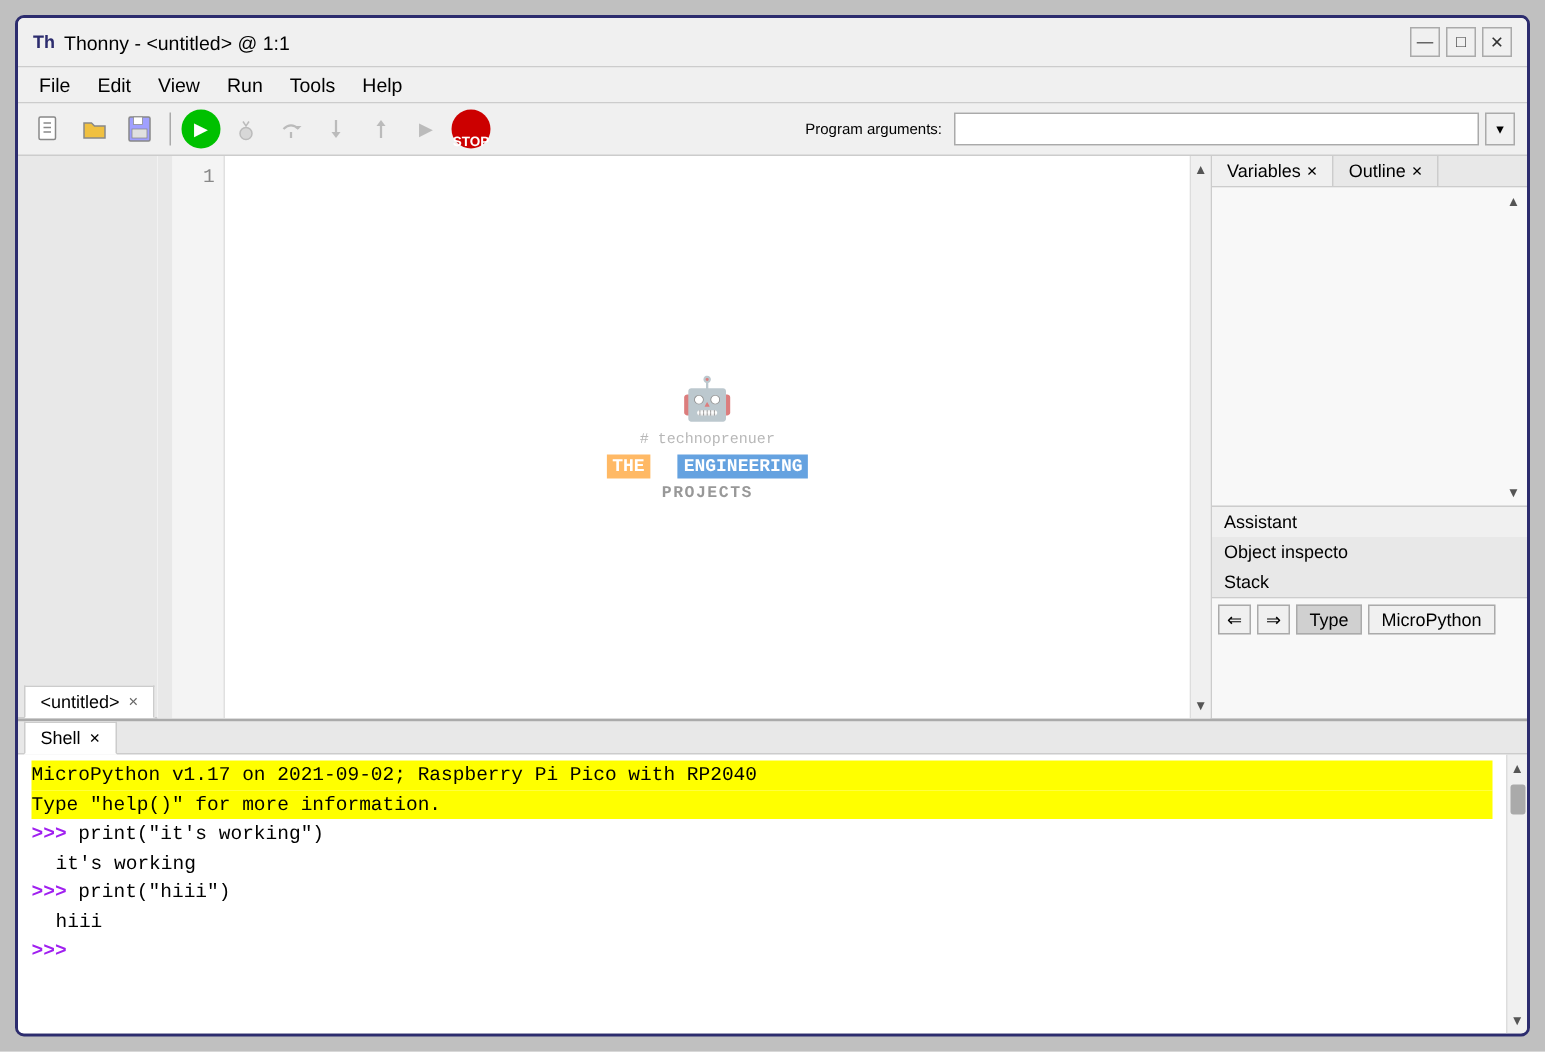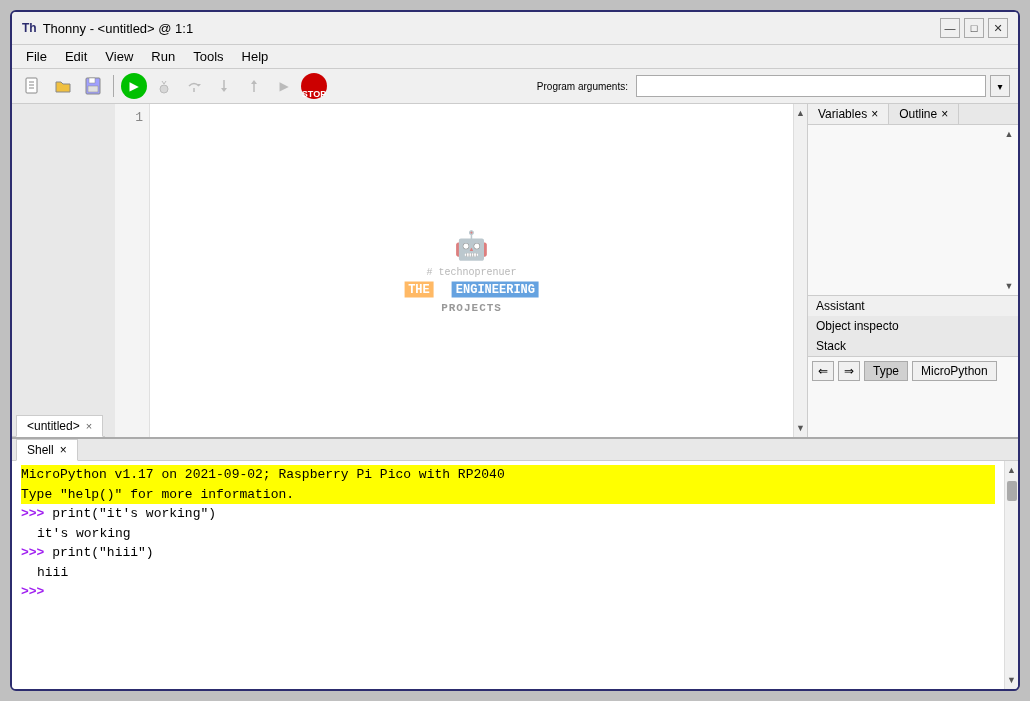--- a/index.html
+++ b/index.html
@@ -352,21 +352,21 @@
       height: 14px;
       display: flex;
       align-items: center;
       justify-content: center;
       font-size: 9px;
       cursor: pointer;
       color: #555;
     }
     
     .bottom-area {
-      height: 252px;
+      height: 210px;
       display: flex;
       flex-direction: column;
       border-top: 2px solid #aaa;
       flex-shrink: 0;
     }
     .shell-tab-bar {
       background: #e8e8e8;
       display: flex;
       align-items: flex-end;
       padding: 0 0 0 4px;

